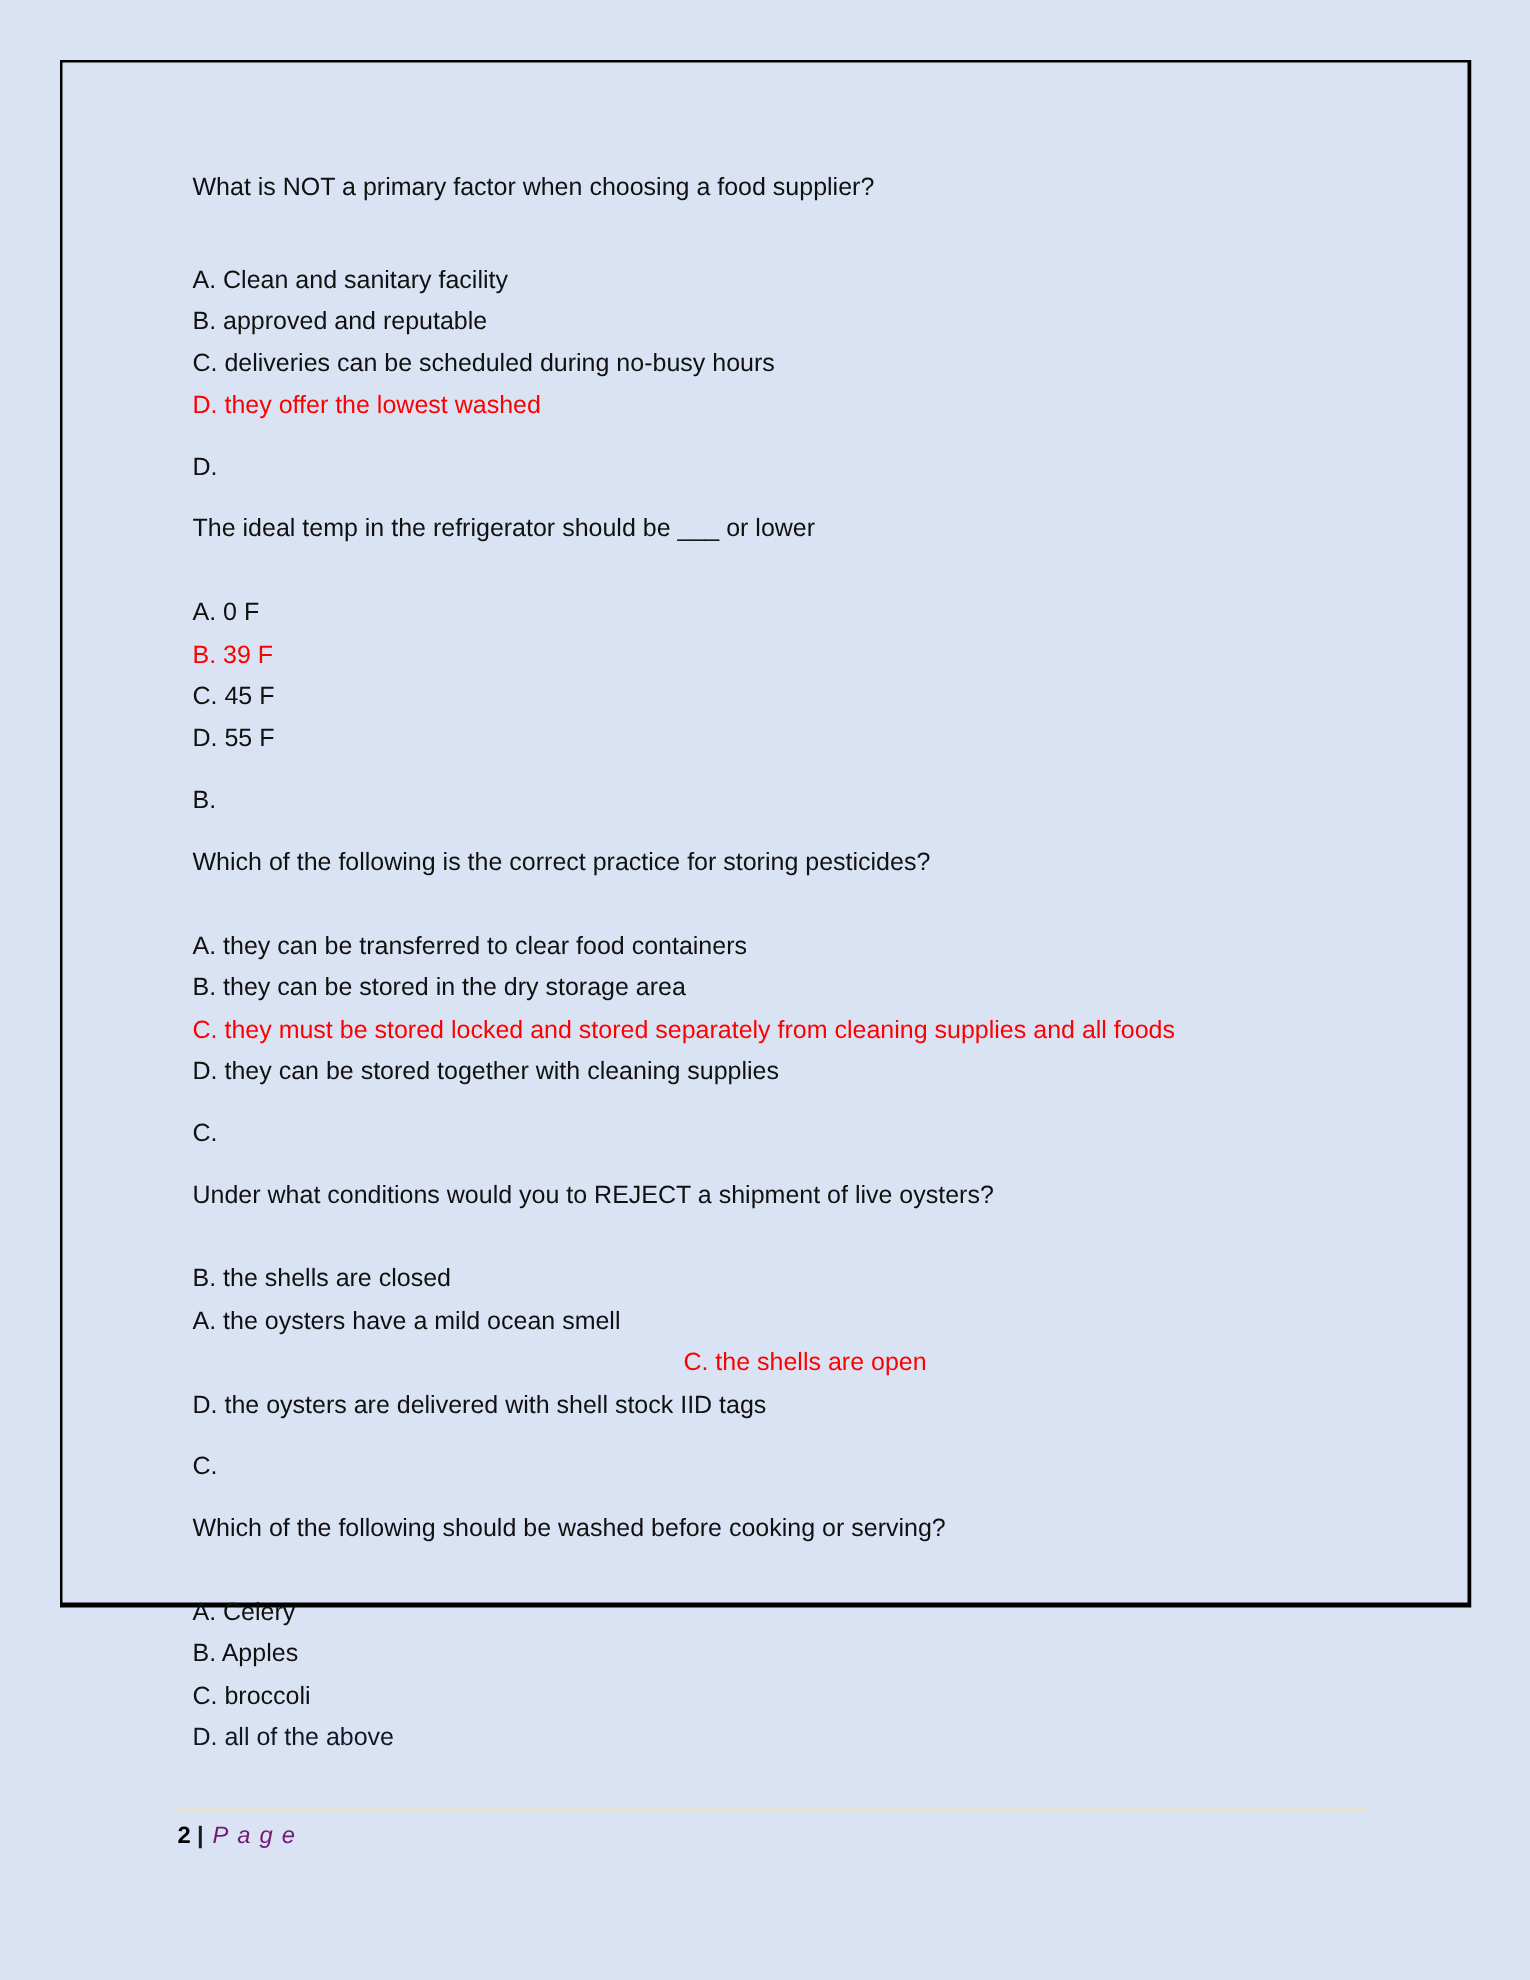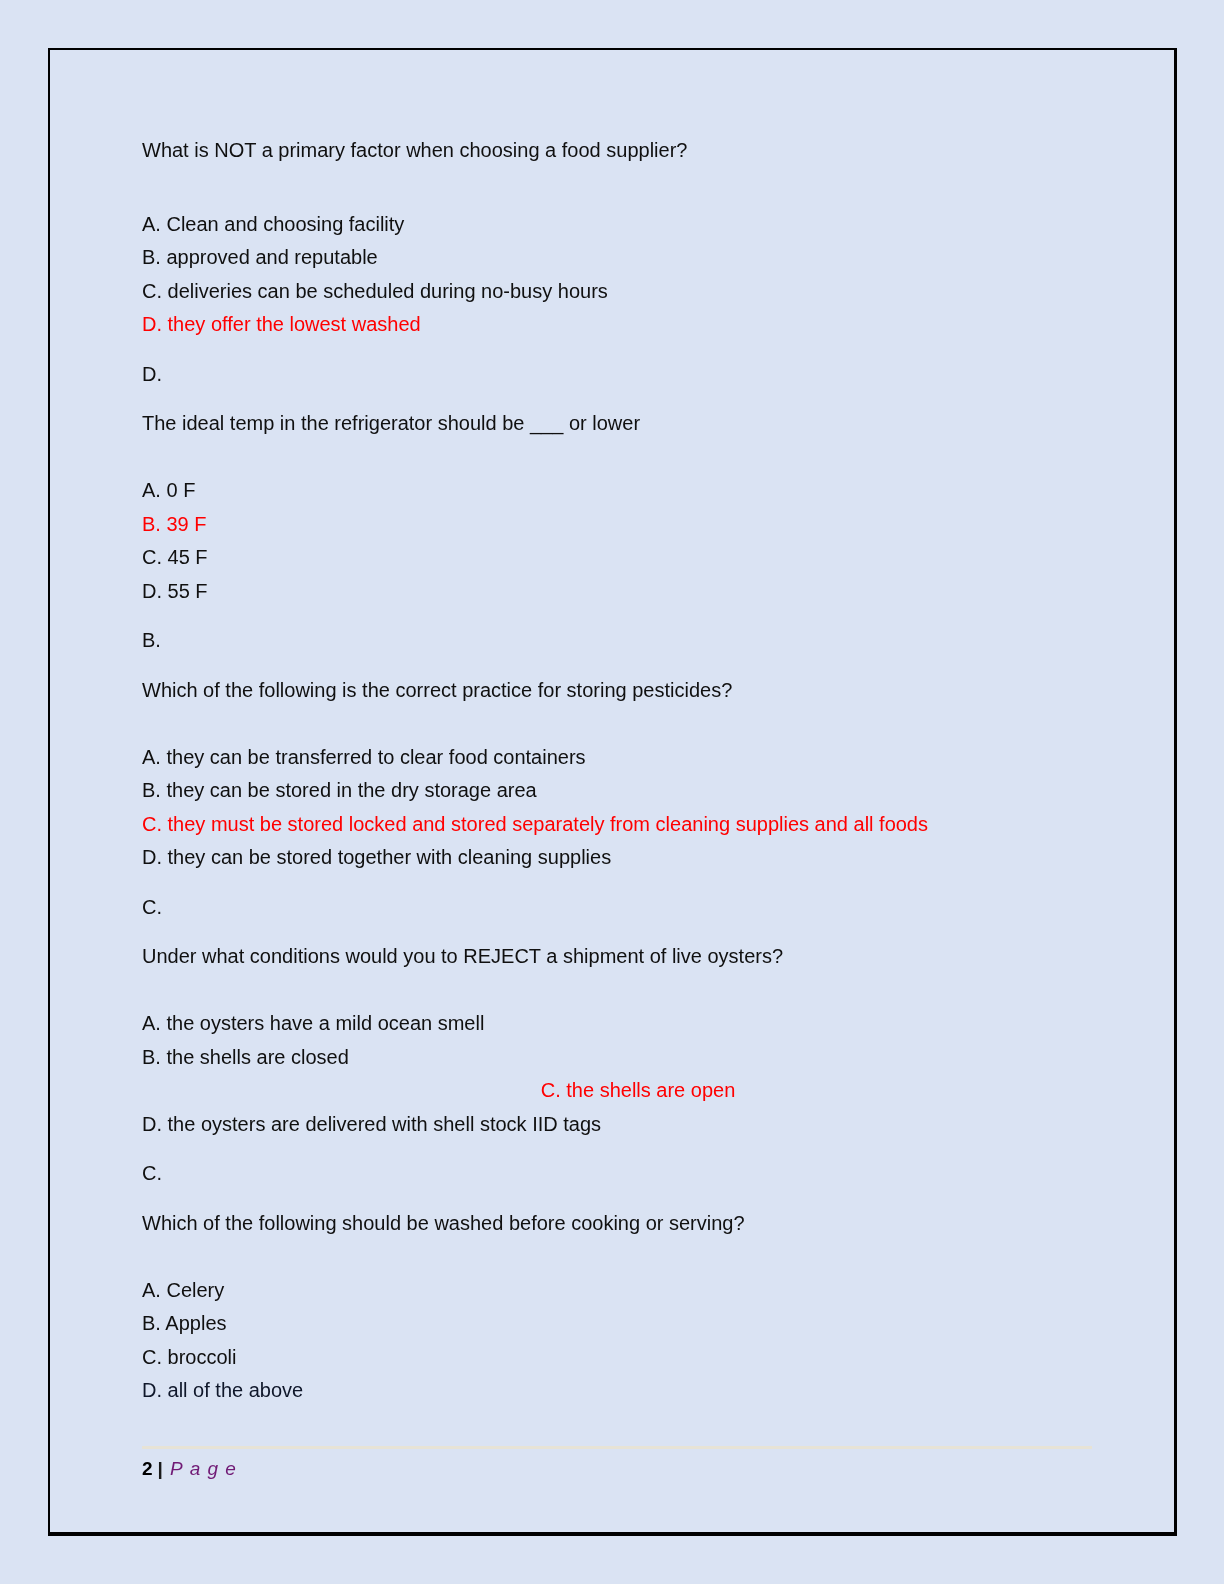--- a/index.html
+++ b/index.html
@@ -12,26 +12,27 @@
     background: #dae3f3;
     font-family: "Liberation Sans", sans-serif;
     position: relative;
     overflow: hidden;
   }
   .page {
     position: absolute;
     left: 48px;
     top: 48px;
     width: 1129px;
-    height: 1488px;
+    height: 1238px;
     box-sizing: border-box;
     background: #dae3f3;
     border-style: solid;
     border-color: #000;
     border-width: 2px 3px 4px 2px;
+    padding-left: 12px;
   }
   .content {
     padding: 84px 40px 0 92px;
   }
   .content p {
     margin: 0;
     font-size: 20px;
     line-height: 33.5px;
     color: #101010;
     white-space: pre;
@@ -66,21 +67,21 @@
   .pg-label { color: #701a75; letter-spacing: 0.38em; font-style: italic; }
 </style>
 </head>
 <body>
 
 <div class="page">
   <div class="content">
 
     <section class="qa-block">
       <p class="question">What is NOT a primary factor when choosing a food supplier?</p>
-      <p class="option">A. Clean and choosing facility</p>
+      <p class="option">A. Clean and sanitary facility</p>
       <p class="option">B. approved and reputable</p>
       <p class="option">C. deliveries can be scheduled during no-busy hours</p>
       <p class="option" style="color: rgb(255, 0, 0);">D. they offer the lowest washed</p>
       <p class="answer">D.</p>
     </section>
 
     <section class="qa-block">
       <p class="question">The ideal temp in the refrigerator should be ___ or lower</p>
       <p class="option">A. 0 F</p>
       <p class="option" style="color: rgb(255, 0, 0);">B. 39 F</p>
@@ -93,22 +94,22 @@
       <p class="question">Which of the following is the correct practice for storing pesticides?</p>
       <p class="option">A. they can be transferred to clear food containers</p>
       <p class="option">B. they can be stored in the dry storage area</p>
       <p class="option" style="color: rgb(255, 0, 0);">C. they must be stored locked and stored separately from cleaning supplies and all foods</p>
       <p class="option">D. they can be stored together with cleaning supplies</p>
       <p class="answer">C.</p>
     </section>
 
     <section class="qa-block">
       <p class="question">Under what conditions would you to REJECT a shipment of live oysters?</p>
+      <p class="option">B. the shells are closed</p>
       <p class="option">A. the oysters have a mild ocean smell</p>
-      <p class="option">B. the shells are closed</p>
       <p class="option" style="color: rgb(255, 0, 0); text-align: center;">C. the shells are open</p>
       <p class="option">D. the oysters are delivered with shell stock IID tags</p>
       <p class="answer">C.</p>
     </section>
 
     <section class="qa-block">
       <p class="question">Which of the following should be washed before cooking or serving?</p>
       <p class="option">A. Celery</p>
       <p class="option">B. Apples</p>
       <p class="option">C. broccoli</p>

